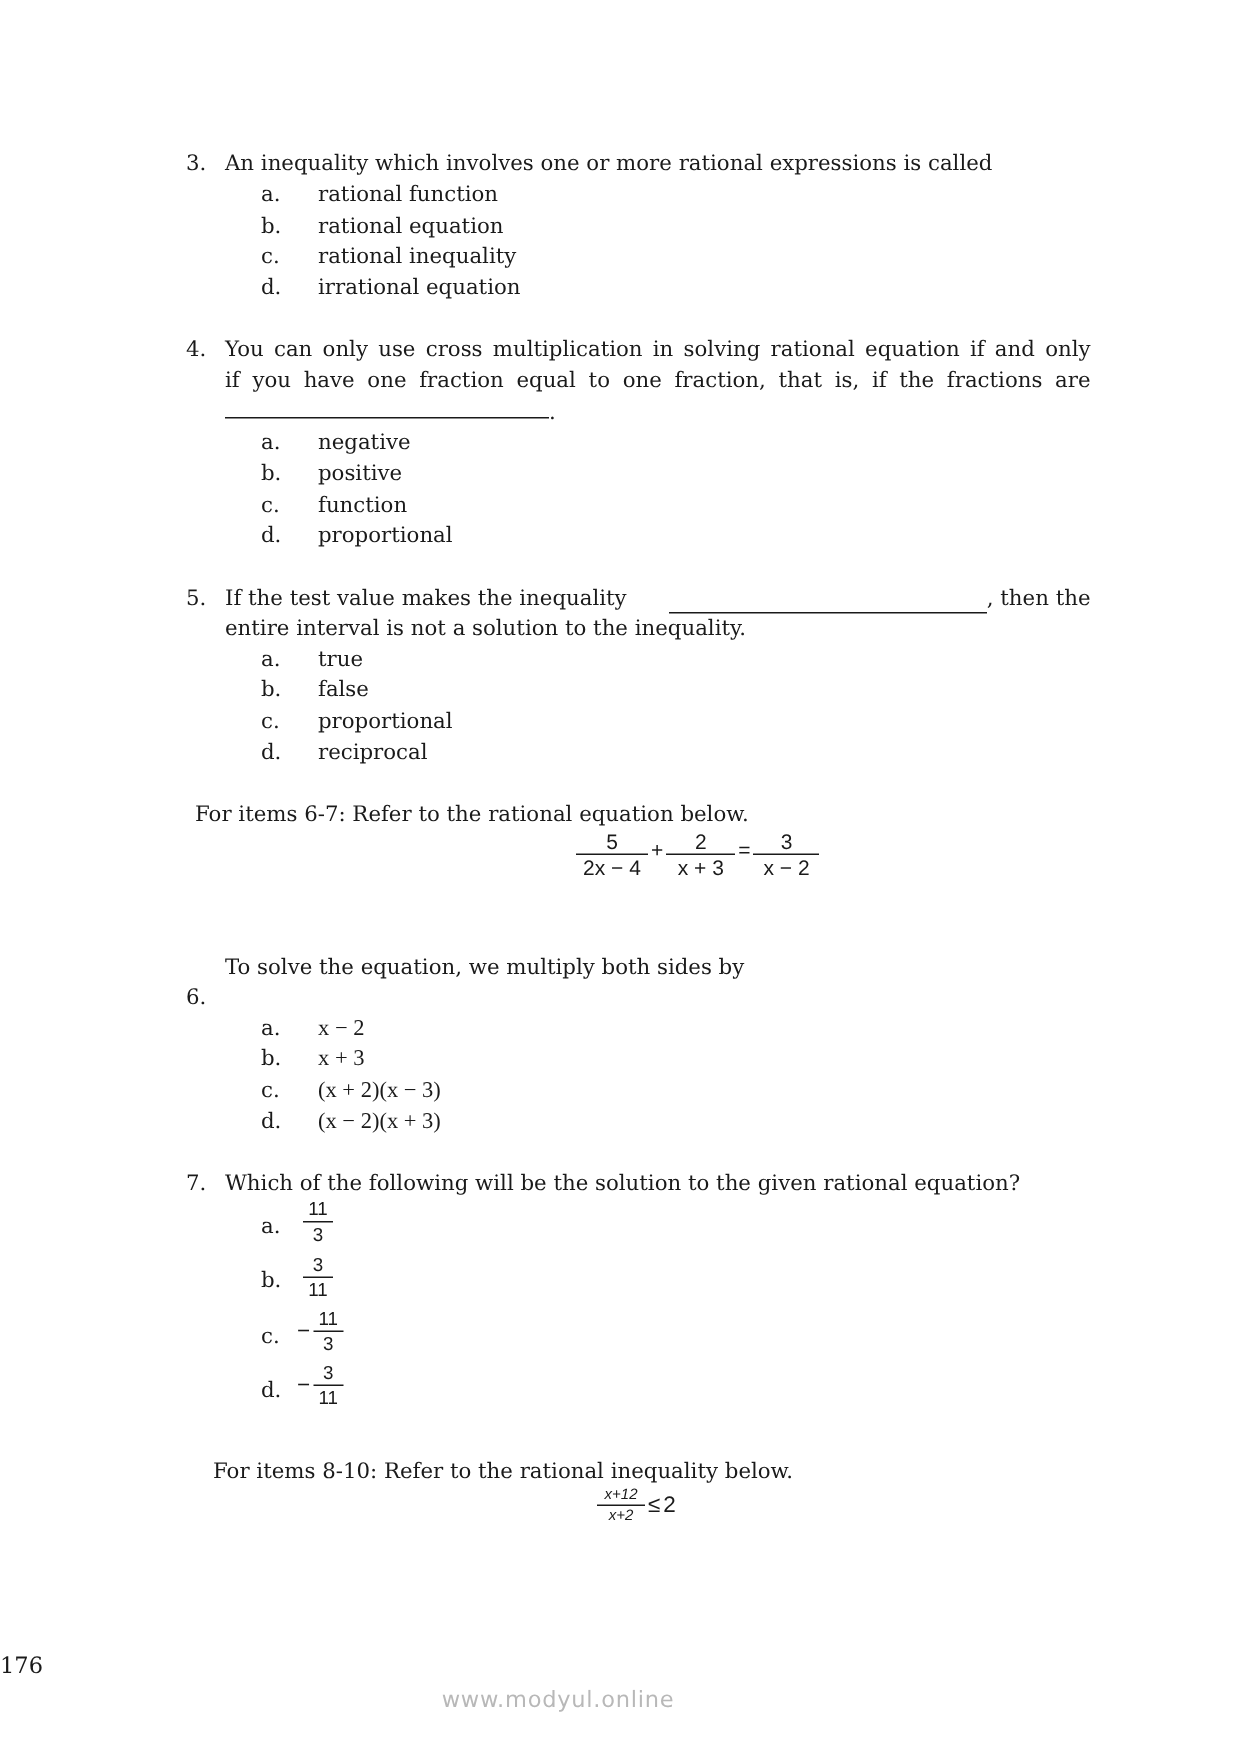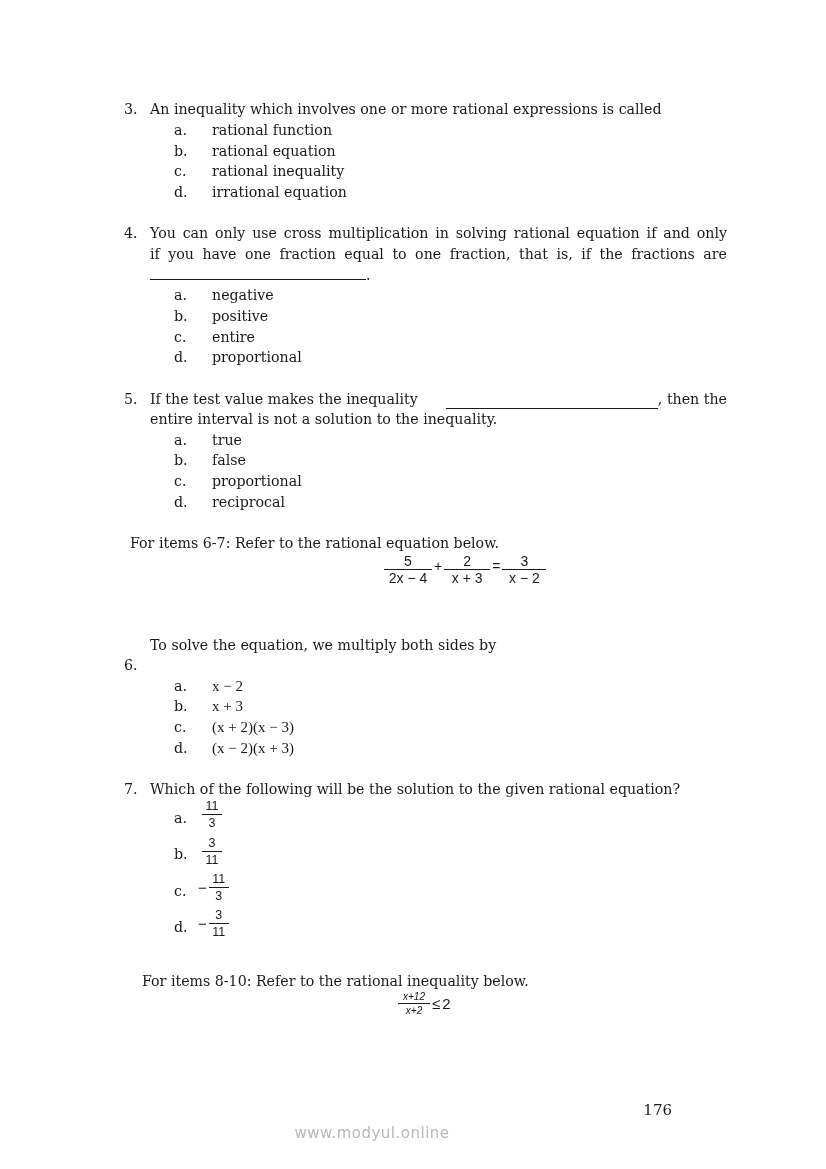--- a/index.html
+++ b/index.html
@@ -11,21 +11,21 @@
   .q-text { position:absolute; left:150px; }
   .just { white-space:normal; text-align:justify; text-align-last:justify; width:577px; }
   .opt-letter { position:absolute; left:174px; }
   .opt-text { position:absolute; left:212px; }
   .math { font-family:"Liberation Serif", "DejaVu Serif", serif; font-size:15px; }
   .blank { display:inline-block; border-bottom:1px solid #1a1a1a; vertical-align:baseline; height:12px; }
   .frac { display:inline-flex; flex-direction:column; align-items:center; vertical-align:middle; font-family:"Liberation Sans", "DejaVu Sans", sans-serif; }
   .frac .num { padding:0 2px; line-height:16px; }
   .frac .den { border-top:1px solid #1a1a1a; padding:0 2px; line-height:16px; }
   .op { font-family:"Liberation Sans", "DejaVu Sans", sans-serif; padding:0 2px; }
-  .footer-num { position:absolute; left:0; width:672px; text-align:right; top:1101px; font-size:15px; }
+  .footer-num { position:absolute; left:0; width:672px; text-align:left; top:1101px; font-size:15px; }
   .watermark { position:absolute; left:0; width:744px; text-align:center; top:1124px; font-family:"DejaVu Sans", sans-serif; font-size:15px; color:#b8b8b8; letter-spacing:0.5px; }
 </style>
 </head>
 <body>
 
 <div class="page">
 
   <div>
     <span class="txt q-num" style="top:99px">3.</span>
     <span class="txt q-text" style="top:99px">An inequality which involves one or more rational expressions is called</span>
@@ -44,21 +44,21 @@
     <span class="txt q-text just" style="top:223px">You can only use cross multiplication in solving rational equation if and only</span>
     <span class="txt q-text just" style="top:244px">if you have one fraction equal to one fraction, that is, if the fractions are</span>
     <span class="txt q-text" style="top:265px">
       <span class="blank" style="width:216px"></span><span>.</span>
     </span>
     <span class="txt opt-letter" style="top:285px">a.</span>
     <span class="txt opt-text" style="top:285px">negative</span>
     <span class="txt opt-letter" style="top:306px">b.</span>
     <span class="txt opt-text" style="top:306px">positive</span>
     <span class="txt opt-letter" style="top:327px">c.</span>
-    <span class="txt opt-text" style="top:327px">entire</span>
+    <span class="txt opt-text" style="top:327px">function</span>
     <span class="txt opt-letter" style="top:347px">d.</span>
     <span class="txt opt-text" style="top:347px">proportional</span>
   </div>
 
   <div>
     <span class="txt q-num" style="top:389px">5.</span>
     <span class="txt q-text" style="top:389px; width:577px; display:flex; justify-content:space-between;">
       <span>If the test value makes the inequality</span>
       <span style="display:flex; align-items:flex-end;">
         <span class="blank" style="width:212px"></span>

